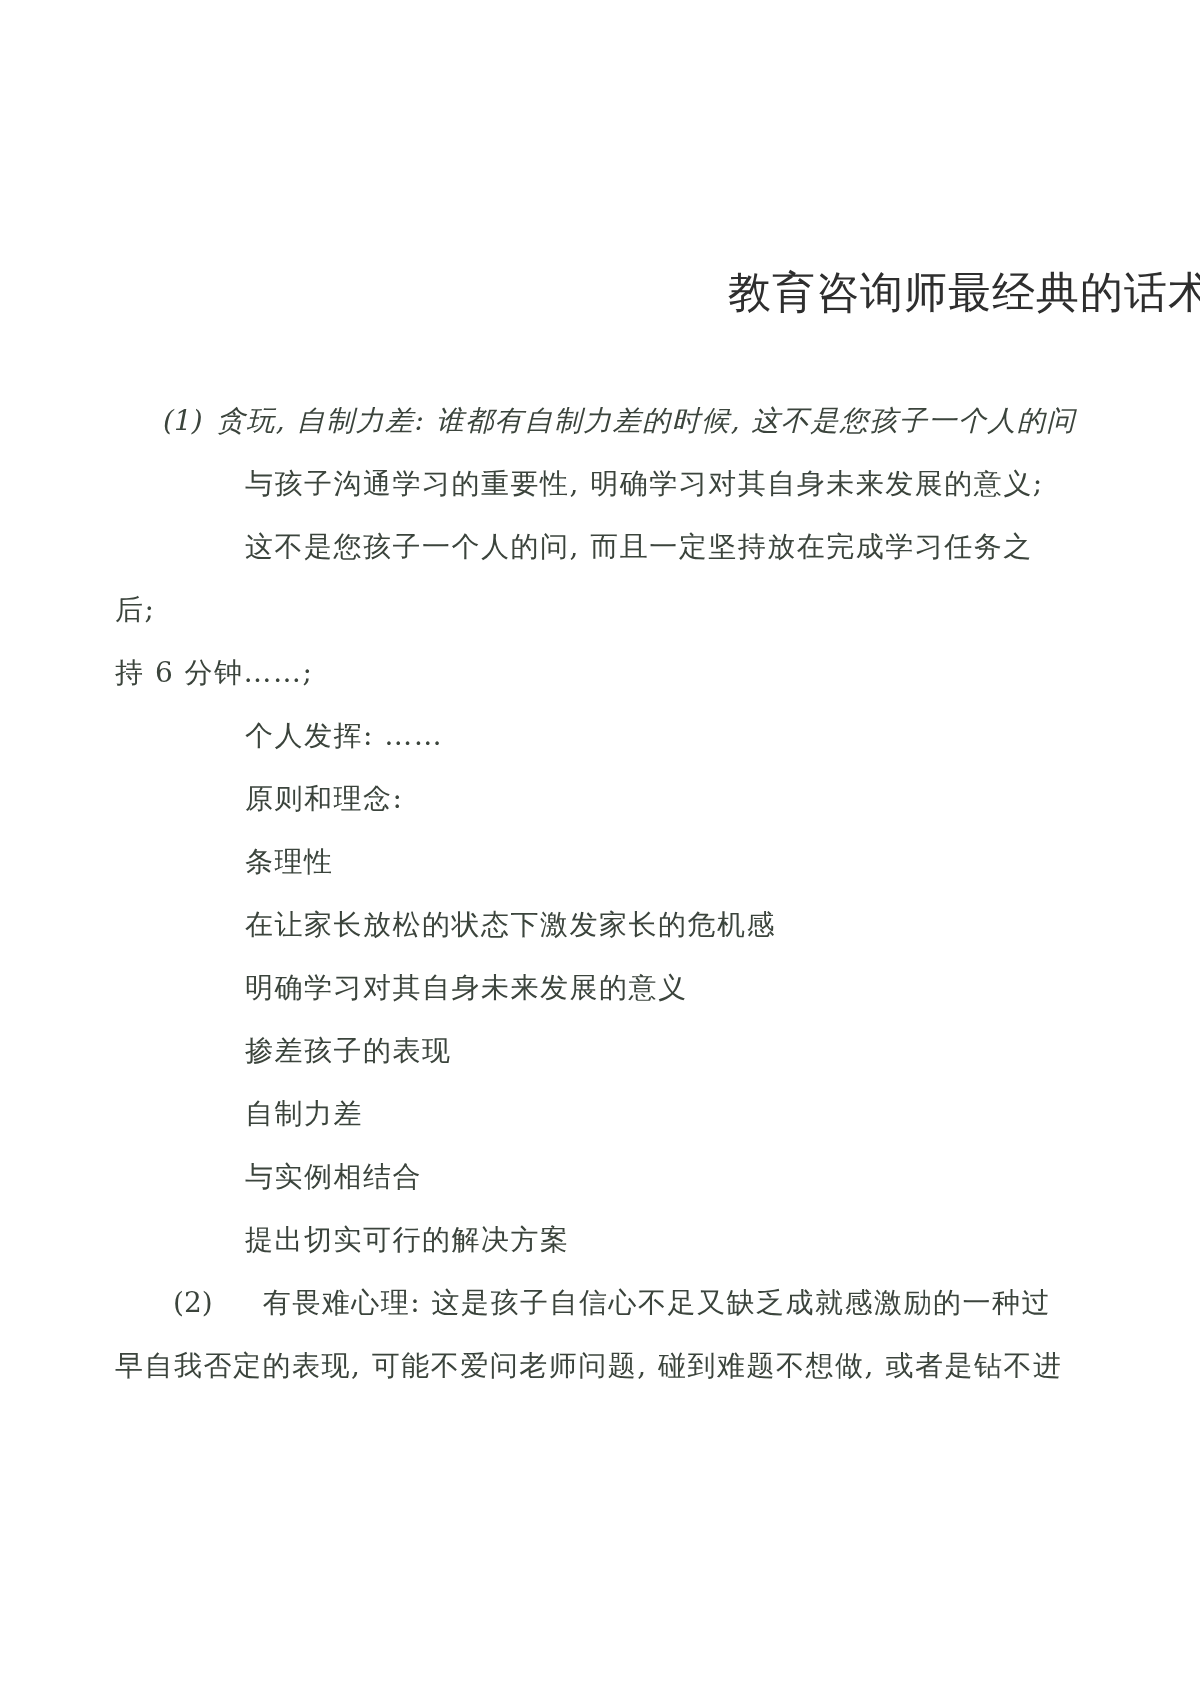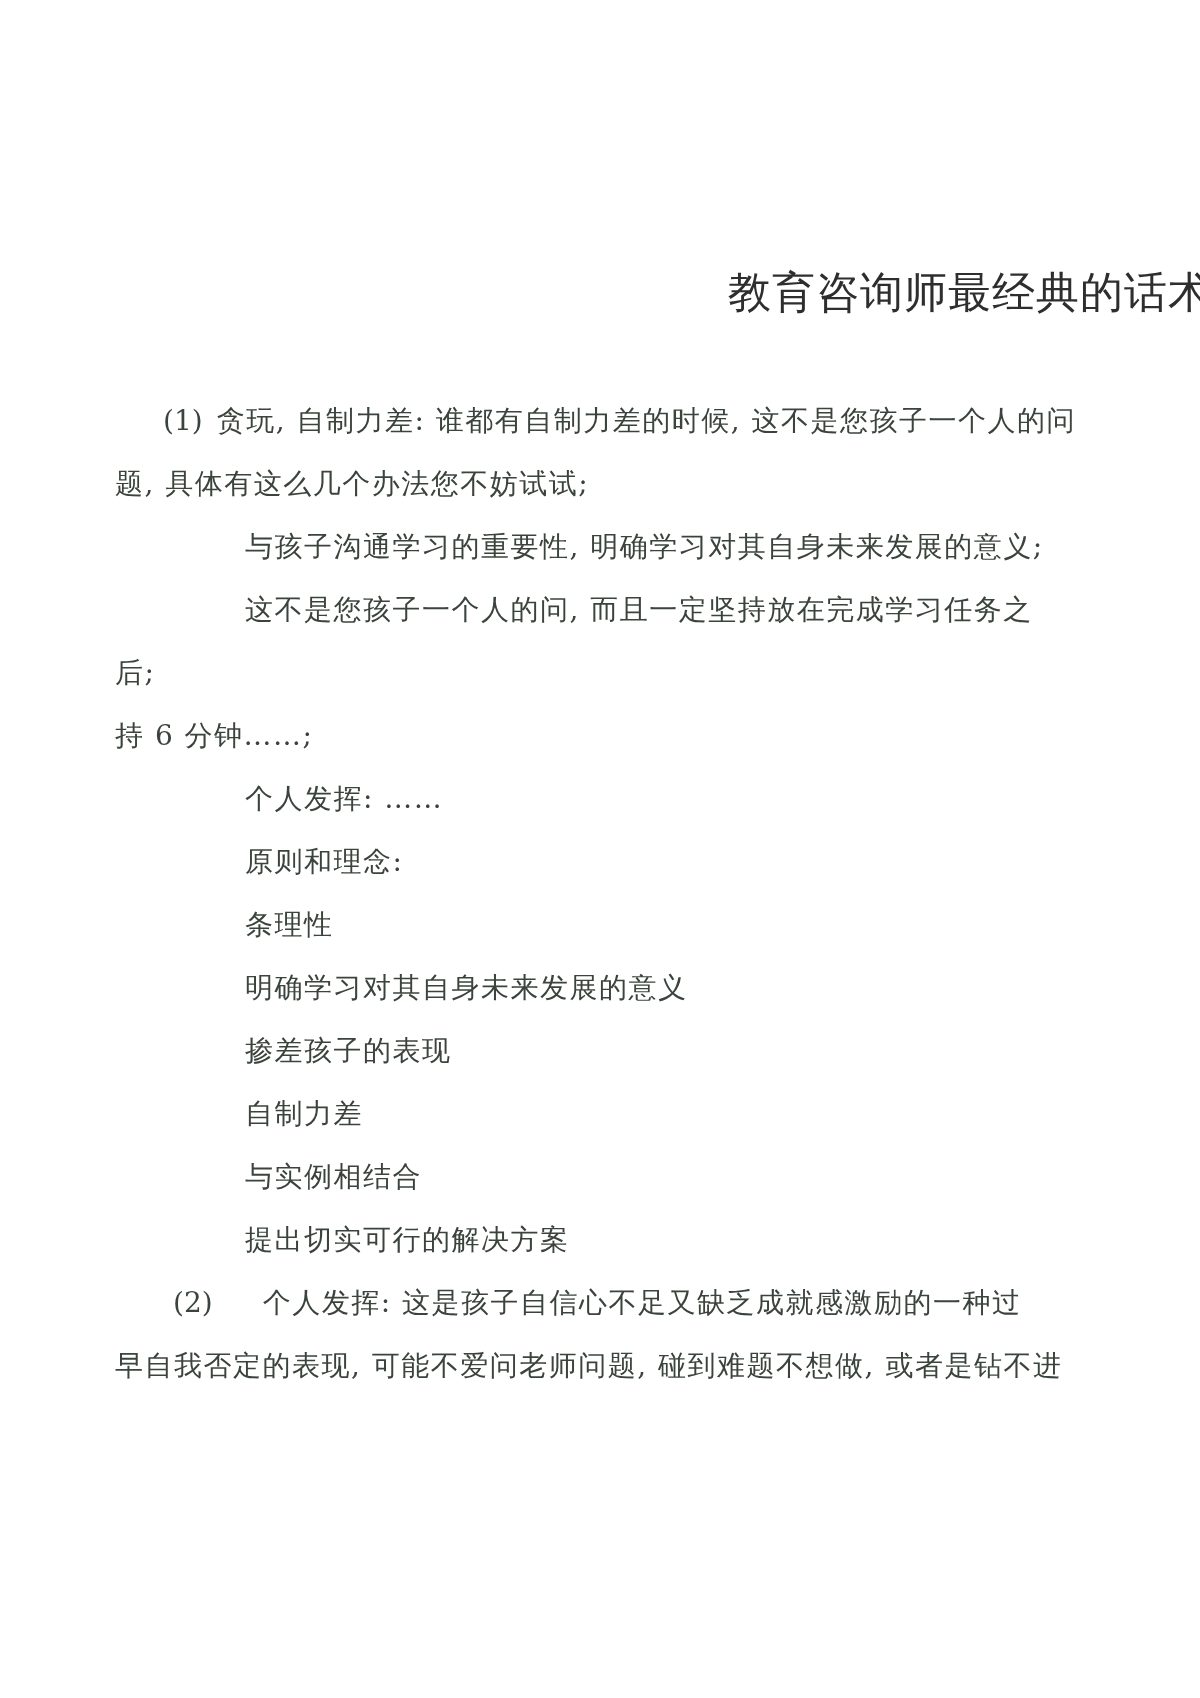--- a/index.html
+++ b/index.html
@@ -36,63 +36,63 @@
     font-size: 28px;
     letter-spacing: 1.5px;
     color: #3b443c;
   }
   .line {
     height: 63px;
     line-height: 63px;
     white-space: nowrap;
   }
   .line.indent { padding-left: 130px; }
-  .line.p1-first { padding-left: 48px; }
+  .line.p1-first { padding-left: 48px; font-style: italic; }
   .line.p2-first { padding-left: 58px; }
   .num { letter-spacing: 0; }
   .p1-first .num { margin-right: 14px; }
   .p2-first .num { margin-right: 50px; }
 </style>
 </head>
 <body>
 
 <div class="sheet">
 
   <div class="doc-title">教育咨询师最经典的话术</div>
 
   <div class="doc-body">
 
     <div class="line p1-first"><span class="num">(1)</span><span>贪玩, 自制力差: 谁都有自制力差的时候, 这不是您孩子一个人的问</span></div>
 
-    <div class="line flush"><span>题, 具体有这么几个办法您不妨试试;</span></div>
 
     <div class="line indent"><span>与孩子沟通学习的重要性, 明确学习对其自身未来发展的意义;</span></div>
 
     <div class="line indent"><span>这不是您孩子一个人的问, 而且一定坚持放在完成学习任务之</span></div>
 
     <div class="line flush"><span>后;</span></div>
 
 
     <div class="line flush"><span>持 6 分钟……;</span></div>
 
     <div class="line indent"><span>个人发挥: ……</span></div>
 
     <div class="line indent"><span>原则和理念:</span></div>
 
     <div class="line indent"><span>条理性</span></div>
 
+    <div class="line indent"><span>在让家长放松的状态下激发家长的危机感</span></div>
 
     <div class="line indent"><span>明确学习对其自身未来发展的意义</span></div>
 
     <div class="line indent"><span>掺差孩子的表现</span></div>
 
     <div class="line indent"><span>自制力差</span></div>
 
     <div class="line indent"><span>与实例相结合</span></div>
 
     <div class="line indent"><span>提出切实可行的解决方案</span></div>
 
-    <div class="line p2-first"><span class="num">(2)</span><span>个人发挥: 这是孩子自信心不足又缺乏成就感激励的一种过</span></div>
+    <div class="line p2-first"><span class="num">(2)</span><span>有畏难心理: 这是孩子自信心不足又缺乏成就感激励的一种过</span></div>
 
     <div class="line flush"><span>早自我否定的表现, 可能不爱问老师问题, 碰到难题不想做, 或者是钻不进</span></div>
 
   </div>
 </div>
 
 </body></html>

